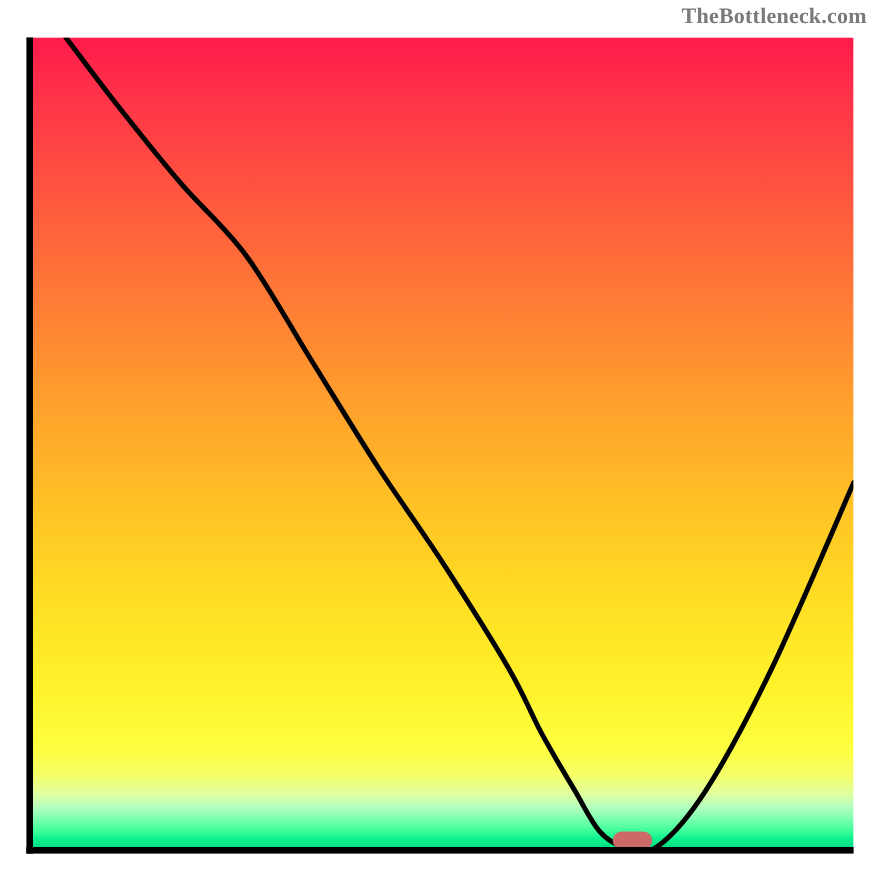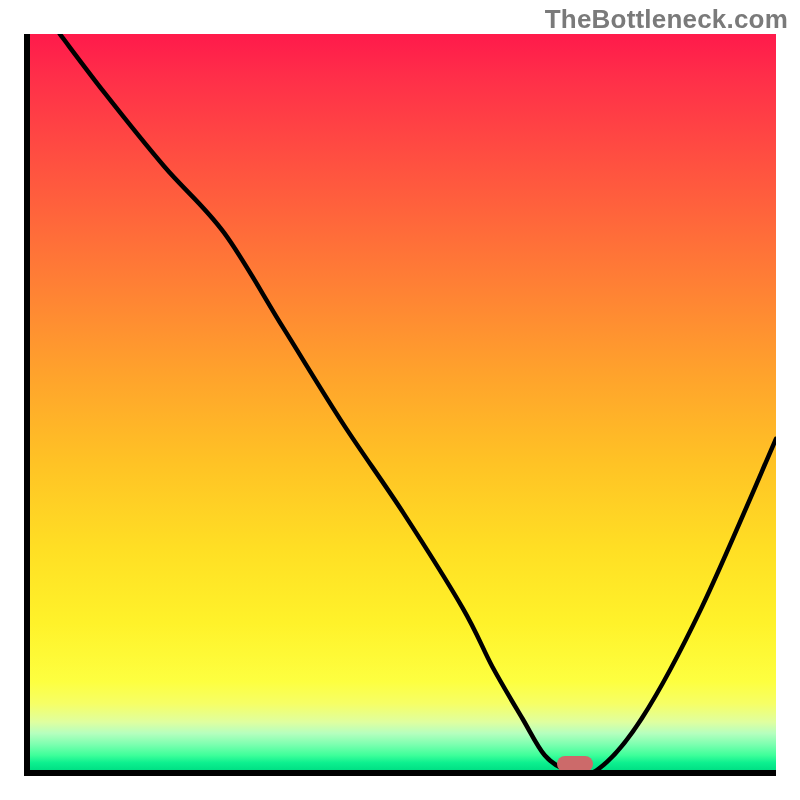--- a/index.html
+++ b/index.html
@@ -12,22 +12,22 @@
   }
   .container {
     position: relative;
     width: 800px;
     height: 800px;
   }
   .watermark {
     position: absolute;
     top: 4px;
     right: 12px;
-    font-family: Liberation Sans, sans-serif;
-    font-size: 26px;
+    font-family: Liberation Serif, serif;
+    font-size: 20px;
     font-weight: 600;
     color: #7a7a7a;
     letter-spacing: 0.2px;
     z-index: 3;
   }
   .plot-area {
     position: absolute;
     left: 24px;
     top: 34px;
     width: 752px;

